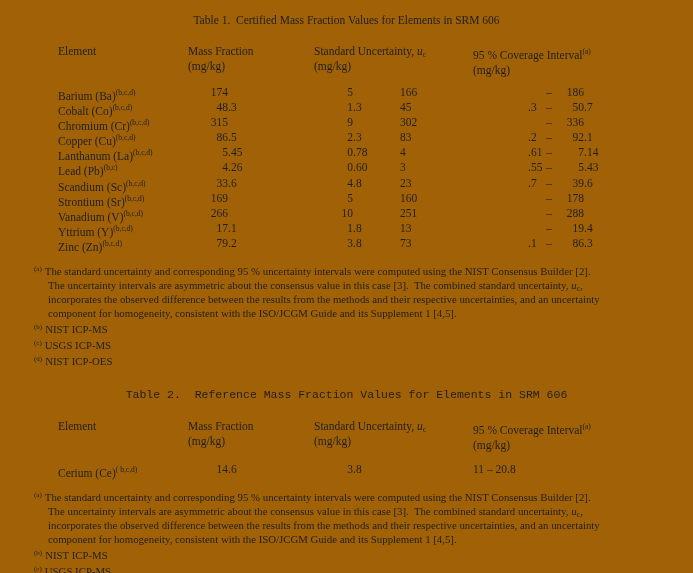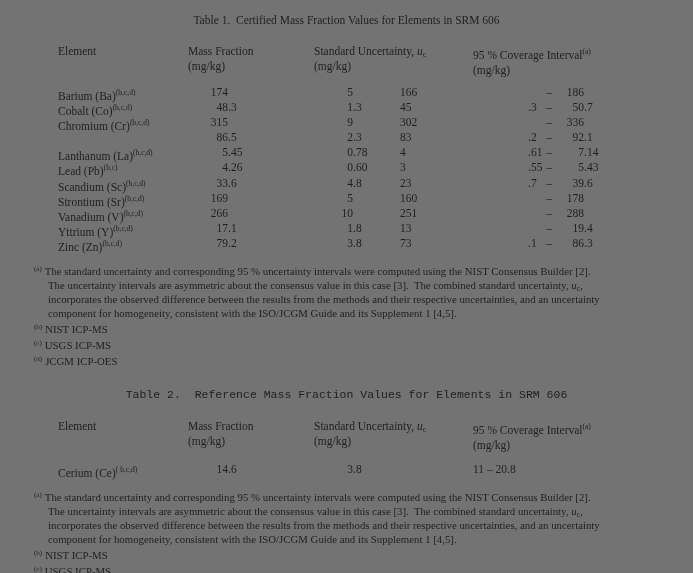--- a/index.html
+++ b/index.html
@@ -1,18 +1,18 @@
 <!DOCTYPE html>
 <html><head>
 <meta charset="utf-8">
 <style>
   html,body{margin:0;padding:0;background:#ffffff;}
   .page{
     position:relative;width:693px;height:573px;overflow:hidden;box-sizing:border-box;
-    padding-top:13px;background:#737373;color:#1f1f1f;
+    padding-top:13px;background:#a16207;color:#1f1f1f;
     font-family:"Liberation Serif","DejaVu Serif",serif;font-size:11.5px;
   }
   .tbl-title{text-align:center;line-height:14px;height:14px;margin-bottom:17px;}
   .mt20{margin-top:20px;font-family:Liberation Mono, monospace;}
   
   .thead{display:grid;grid-template-columns:58px 130px 96px 30px 150px 9px 170px;line-height:15px;}
   .h-el{grid-column:2;align-self:start;text-align:left;}
   .h-mass{grid-column:3;}
   .h-unc{grid-column:5;}
   .h-int{grid-column:7;}
@@ -95,20 +95,21 @@
           <span class="c-mf-f"></span>
           <span class="c-u-i">9</span>
           <span class="c-u-f"></span>
           <span class="c-lo-i">302</span>
           <span class="c-lo-f"></span>
           <span class="c-dash">–</span>
           <span class="c-hi-i">336</span>
           <span class="c-hi-f"></span>
         </div>
         <div class="trow">
+          <span class="c-el">Copper (Cu)<span class="sup">(b,c,d)</span></span>
           <span class="c-mf-i">86</span>
           <span class="c-mf-f">.5</span>
           <span class="c-u-i">2</span>
           <span class="c-u-f">.3</span>
           <span class="c-lo-i">83</span>
           <span class="c-lo-f">.2</span>
           <span class="c-dash">–</span>
           <span class="c-hi-i">92</span>
           <span class="c-hi-f">.1</span>
         </div>
@@ -194,21 +195,21 @@
           <span class="c-lo-f">.1</span>
           <span class="c-dash">–</span>
           <span class="c-hi-i">86</span>
           <span class="c-hi-f">.3</span>
         </div>
       </div>
     <div class="footnotes">
         <div class="fn"><span class="fn-marker">(a)</span><span class="fn-line">The standard uncertainty and corresponding 95 % uncertainty intervals were computed using the NIST Consensus Builder [2].</span><br><span class="fn-line">The uncertainty intervals are asymmetric about the consensus value in this case [3].&nbsp; The combined standard uncertainty, <i>u</i><sub class="subc">c</sub>,</span><br><span class="fn-line">incorporates the observed difference between the results from the methods and their respective uncertainties, and an uncertainty</span><br><span class="fn-line">component for homogeneity, consistent with the ISO/JCGM Guide and its Supplement 1 [4,5].</span></div>
         <div class="fn"><span class="fn-marker">(b)</span><span class="fn-line">NIST ICP-MS</span></div>
         <div class="fn"><span class="fn-marker">(c)</span><span class="fn-line">USGS ICP-MS</span></div>
-        <div class="fn"><span class="fn-marker">(d)</span><span class="fn-line">JCGM ICP-OES</span></div>
+        <div class="fn"><span class="fn-marker">(d)</span><span class="fn-line">NIST ICP-OES</span></div>
       </div>
   </section>
 
   <section>
     <div class="tbl-title mt20">Table 2.&nbsp; Reference Mass Fraction Values for Elements in SRM 606</div>
     <div class="thead">
       <div class="h-el">Element</div>
       <div class="h-col h-mass">
         <div>Mass Fraction</div>
         <div>(mg/kg)</div>

